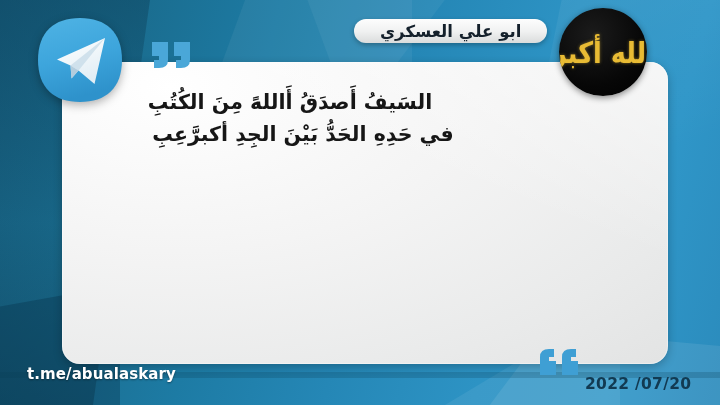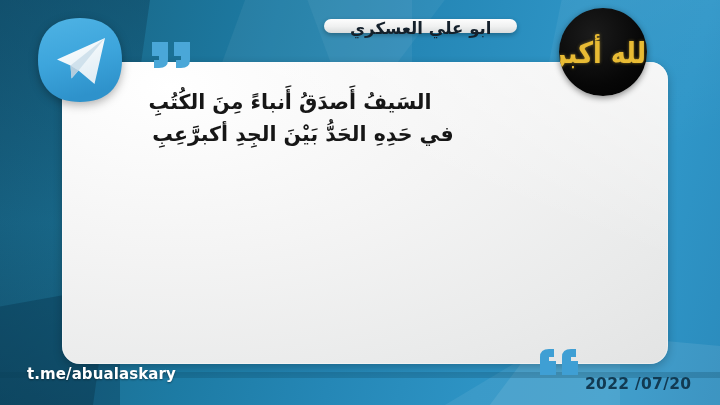--- a/index.html
+++ b/index.html
@@ -136,25 +136,26 @@
     position: absolute;
     z-index: 6;
     display: block;
   }
   #qmark-open { left: 150px; top: 38px; }
   #qmark-close { left: 538px; top: 345px; }
 
   
   #name-badge {
     position: absolute;
-    left: 324px;
+    left: 354px;
     top: 19px;
-    height: 14px;
+    height: 24px;
     padding: 0 26px;
     display: flex;
+    align-items: center;
     justify-content: center;
     border-radius: 16px;
     background: linear-gradient(180deg, #fdfdfd 0%, #f0f1f1 52%, #dadcdc 100%);
     box-shadow: 0 2px 5px rgba(0,0,0,.28);
     z-index: 8;
   }
   #name-badge-text {
     direction: rtl;
     color: #14202b;
     font-size: 16.5px;
@@ -224,21 +225,21 @@
   <div class="facet facet-c"></div>
   <div class="facet facet-d"></div>
   <div class="facet facet-e"></div>
   <div class="facet facet-f"></div>
   <div class="facet facet-g"></div>
   <div class="facet facet-h"></div>
 
   <div id="card"></div>
 
   <div id="quote-body">
-    <span class="quote-line line-1">السَيفُ أَصدَقُ أَنباءً مِنَ الكُتُبِ</span>
+    <span class="quote-line line-1">السَيفُ أَصدَقُ أَاللهً مِنَ الكُتُبِ</span>
     <span class="quote-line line-2">في حَدِهِ الحَدُّ بَيْنَ الجِدِ أكبرَّعِبِ</span>
   </div>
 
   <svg id="tg-icon" viewBox="0 0 88 88">
     <defs>
       <linearGradient id="tgbg" x1="0" y1="0" x2="0.25" y2="1">
         <stop offset="0" stop-color="#4fb3e4"></stop>
         <stop offset="0.55" stop-color="#3da5dc"></stop>
         <stop offset="1" stop-color="#2e92cb"></stop>
       </linearGradient>

